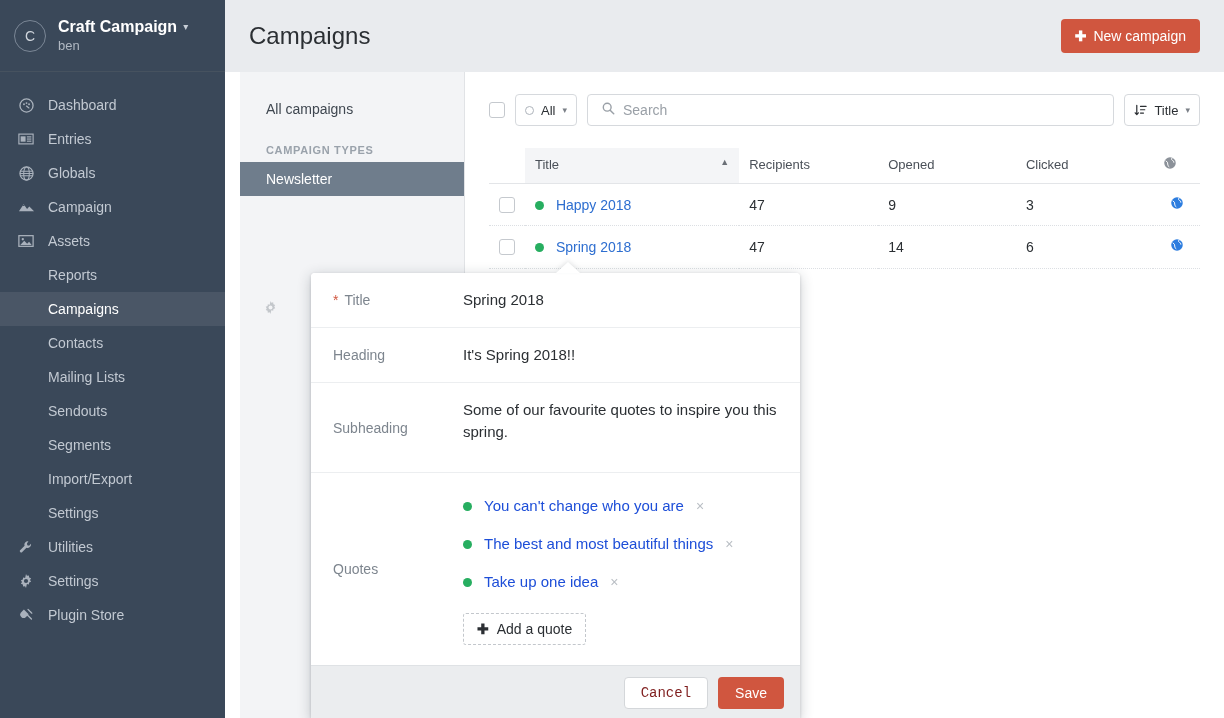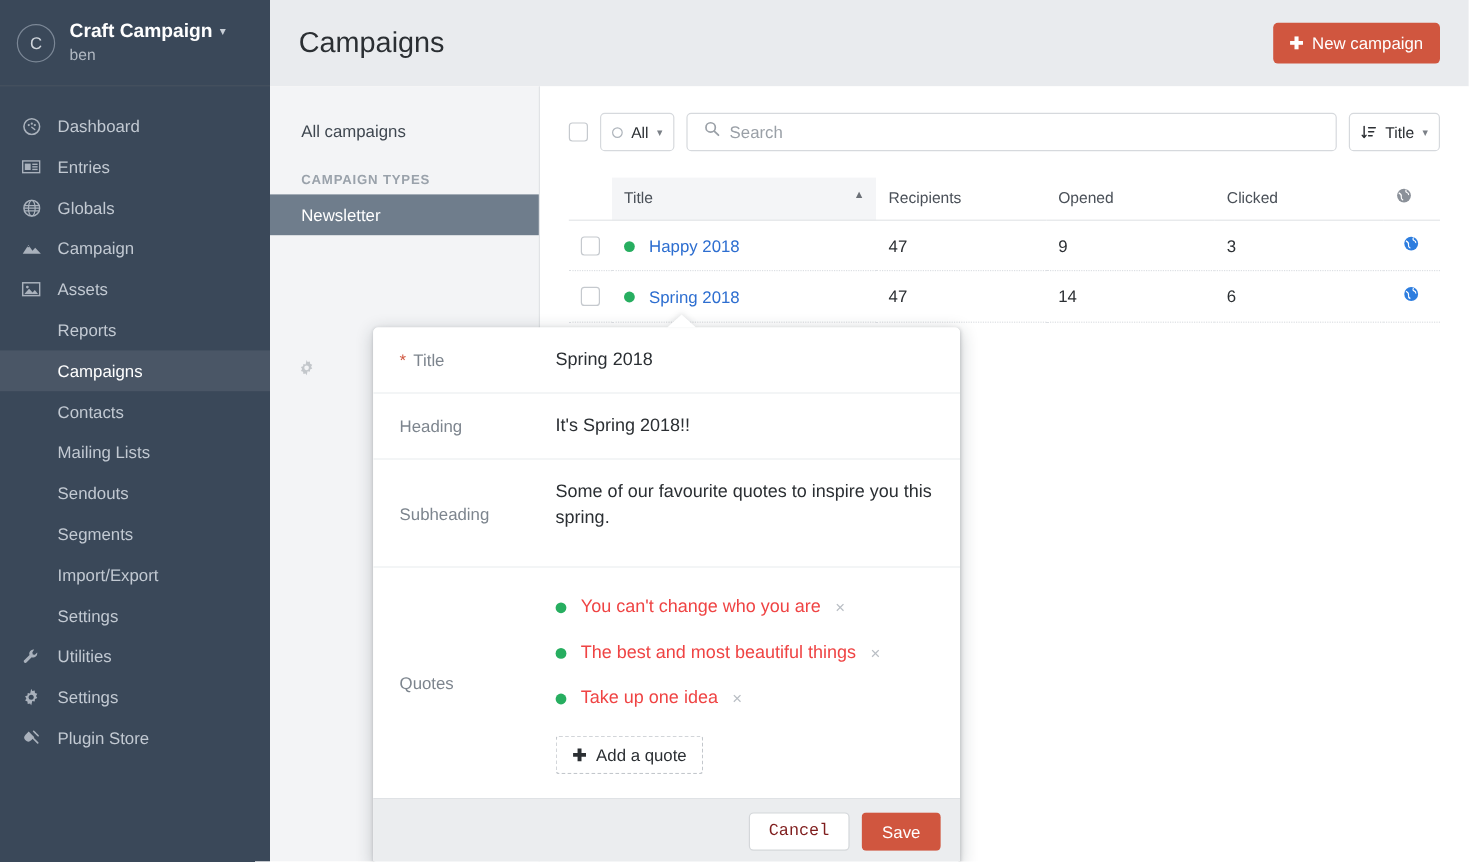--- a/index.html
+++ b/index.html
@@ -48,21 +48,21 @@
   .topbar { height: 72px; background: #e9ebee; display: flex; align-items: center;
             justify-content: space-between; padding: 0 24px; flex: 0 0 72px; }
   .page-title { font-size: 24px; color: #2b2f33; font-weight: normal; }
   .btn-new {
     background: #d0563f; color: #fff; border: none; border-radius: 4px;
     height: 34px; padding: 0 14px; font-size: 14px; cursor: pointer;
     display: flex; align-items: center; font-family: inherit;
   }
   .btn-new .plus { font-weight: bold; margin-right: 7px; font-size: 14px; }
 
-  .body-row { flex: 1; display: flex; min-height: 0; }
+  .body-row { flex: 1; display: flex; min-height: 0; margin-left: 15px; }
 
   
   .ssidebar { width: 225px; flex: 0 0 225px; background: #f3f4f6;
               border-right: 1px solid #e1e3e6; padding-top: 20px; position: relative; }
   .ss-item { height: 34px; display: flex; align-items: center; padding-left: 26px;
              font-size: 14px; color: #3f4750; cursor: pointer; }
   .ss-item.sel { background: #6f7d8c; color: #fff; }
   .ss-label { padding: 18px 26px 6px; font-size: 11px; letter-spacing: .06em;
               color: #9aa2ab; text-transform: uppercase; font-weight: bold; }
   .ss-gear { position: absolute; left: 24px; top: 228px; cursor: pointer; opacity: .45; }
@@ -134,21 +134,21 @@
   .fld-label .req { color: #d0563f; margin-right: 6px; font-size: 14px; line-height: 1; }
   .fld-val { flex: 1; padding: 16px 18px; font-size: 15px; color: #2b2f33;
              line-height: 22px; min-width: 0; }
   .fld.tall .fld-label { padding-top: 0; padding-bottom: 0; }
   .fld.tall { min-height: 86px; }
   .fld.quotes { min-height: 170px; }
   .fld.quotes .fld-val { padding: 22px 18px 20px; }
   .qrow { display: flex; align-items: center; margin-bottom: 16px; }
   .qdot { width: 9px; height: 9px; border-radius: 50%; background: #27ae60;
           margin-right: 12px; flex: 0 0 9px; }
-  .qtext { font-size: 15px; color: #ef4444; }
+  .qtext { font-size: 15px; color: #1d4ed8; }
   .qdel { margin-left: 12px; color: #b9bec4; font-size: 14px; cursor: pointer; }
   .addbtn {
     display: inline-flex; align-items: center; border: 1px dashed #c3c7cc;
     border-radius: 3px; padding: 7px 13px; font-size: 14px; color: #2b2f33;
     background: #fff; cursor: pointer; font-family: inherit; margin-top: 4px;
   }
   .addbtn .plus { font-weight: bold; margin-right: 8px; }
   .hud-foot {
     background: #ebedef; border-top: 1px solid #dfe2e5; border-radius: 0 0 4px 4px;
     padding: 11px 16px; display: flex; justify-content: flex-end; gap: 10px;

